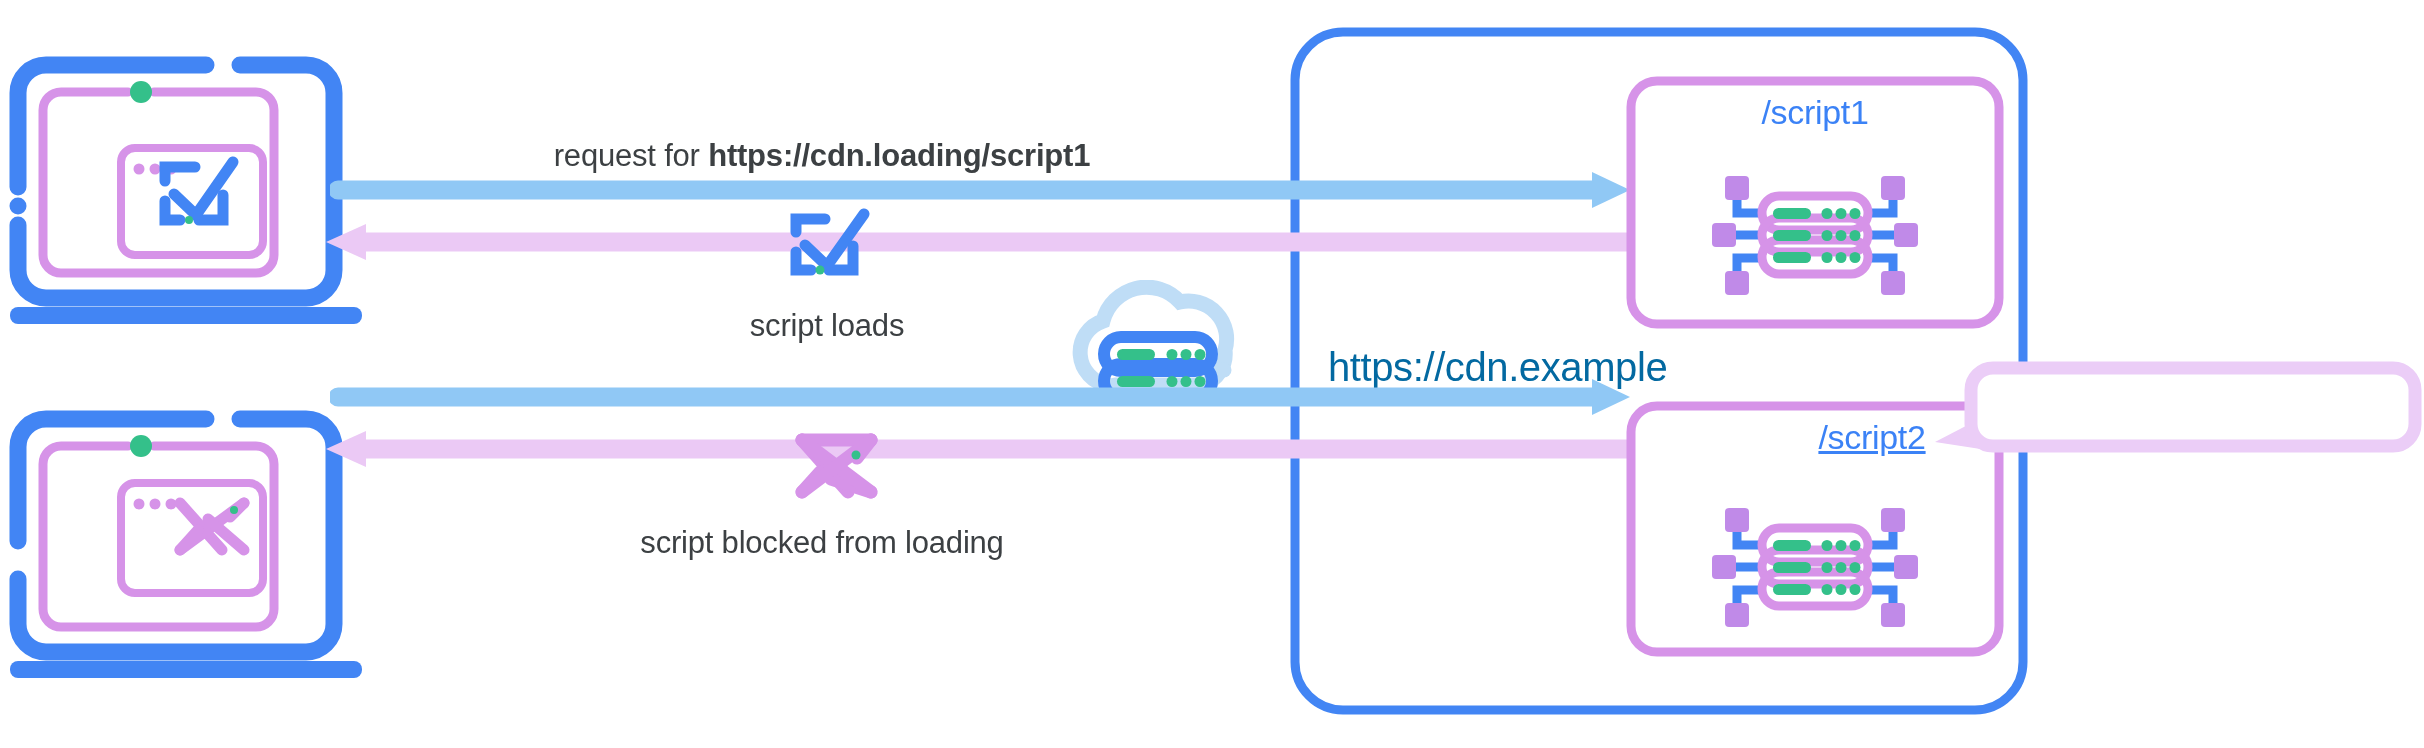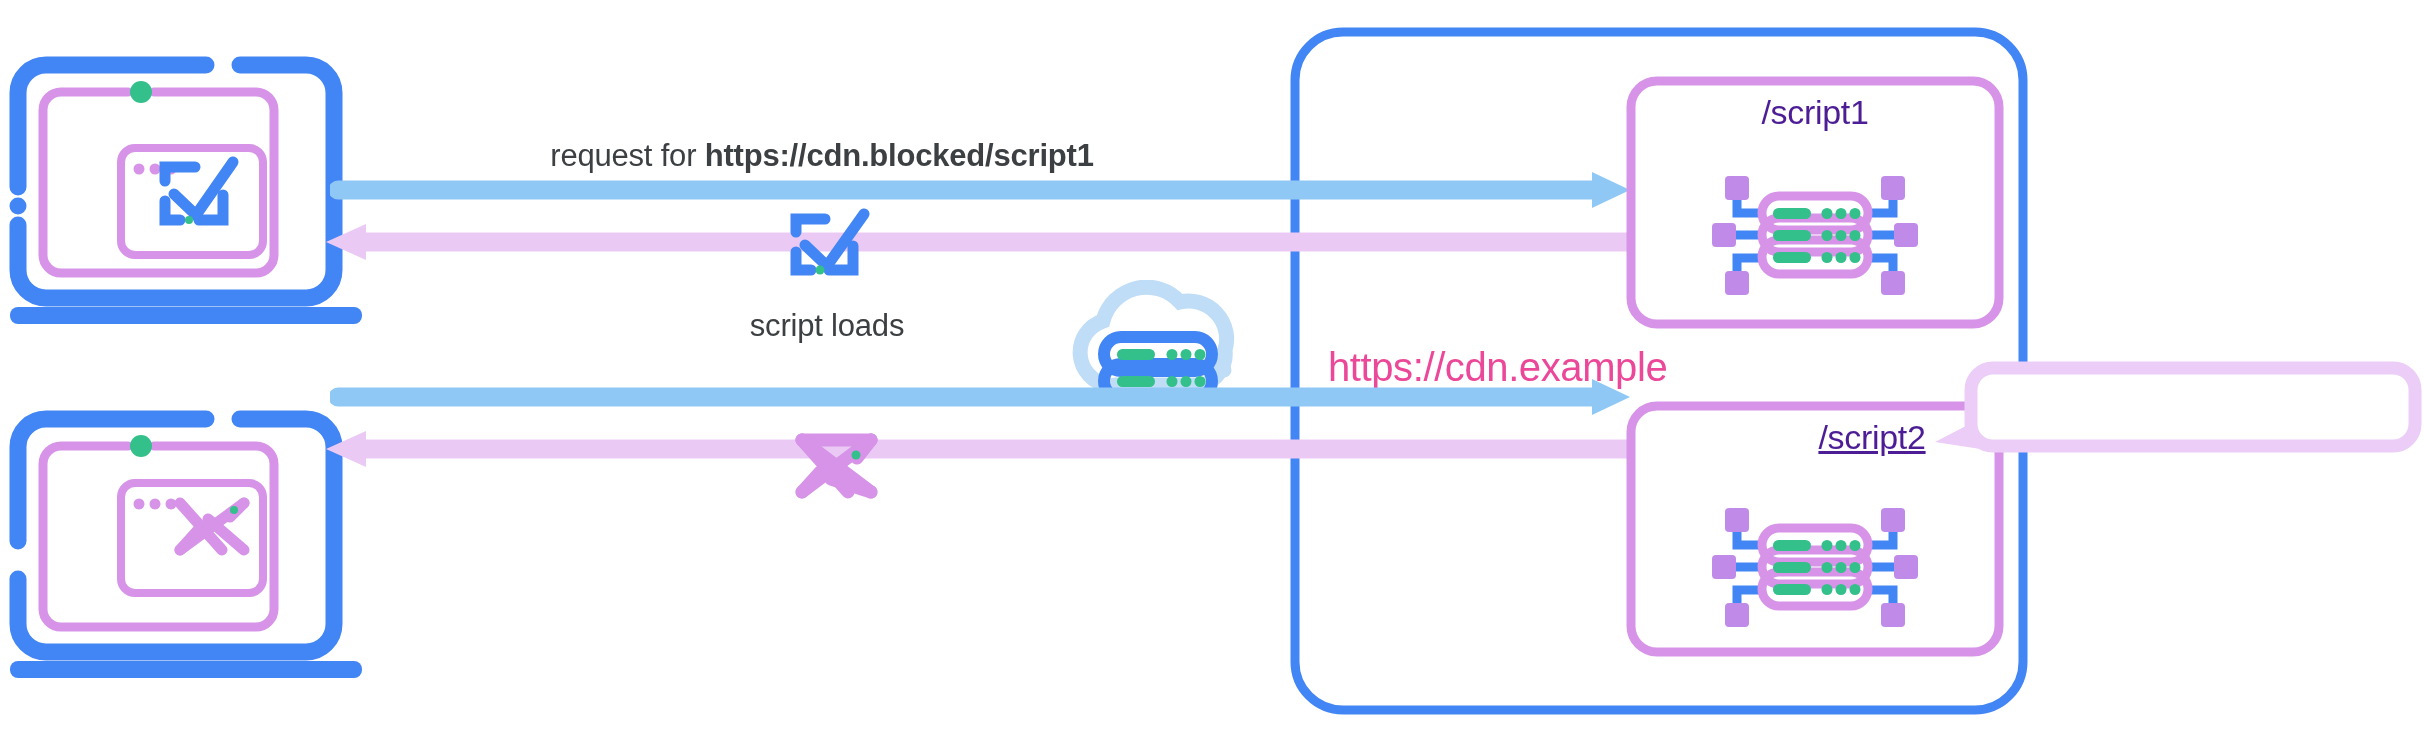--- a/index.html
+++ b/index.html
@@ -17,28 +17,28 @@
     font-size:31px;
     color:#3c4043;
     white-space:nowrap;
     letter-spacing:-0.2px;
   }
   .lbl b{font-weight:bold;}
   .lbl.center{transform:translateX(-50%);}
   .domain-lbl{
     position:absolute;
     font-size:40px;
-    color:#ec4899;
+    color:#0369a1;
     white-space:nowrap;
     letter-spacing:-0.4px;
   }
   .script-lbl{
     position:absolute;
     font-size:34px;
-    color:#4c1d95;
+    color:#3b82f6;
     white-space:nowrap;
     transform:translateX(-50%);
     letter-spacing:-0.3px;
   }
   .callout-text{
     position:absolute;
     left:0;top:0;width:100%;height:100%;
     display:flex;align-items:center;justify-content:center;
     font-size:26px;font-weight:bold;
     letter-spacing:0.6px;
@@ -88,21 +88,21 @@
   <svg class="abs" style="left:330px;top:170px;" width="1310" height="40">
     <path d="M 8 20 L 1270 20" stroke="#90C8F5" stroke-width="19" stroke-linecap="round" fill="none"></path>
     <path d="M 1300 20 L 1262 2 L 1262 38 Z" fill="#90C8F5"></path>
   </svg>
 
   <svg class="abs" style="left:318px;top:222px;" width="1320" height="40">
     <path d="M 42 20 L 1310 20" stroke="#EBC9F5" stroke-width="19" stroke-linecap="round" fill="none"></path>
     <path d="M 8 20 L 48 2 L 48 38 Z" fill="#EBC9F5"></path>
   </svg>
 
-  <div class="lbl center" style="left:822px;top:138px;"><span>request for </span><b>https://cdn.blocked/script1</b></div>
+  <div class="lbl center" style="left:822px;top:138px;"><span>request for </span><b>https://cdn.loading/script1</b></div>
 
   <svg class="abs" style="left:783px;top:208px;" width="110" height="100">
     <g fill="none" stroke="#4285F4" stroke-width="11" stroke-linecap="round">
       <path d="M 42 11 L 13 11 L 13 24"></path>
       <path d="M 13 44 L 13 62 L 28 62"></path>
       <path d="M 46 62 L 70 62 L 70 38"></path>
       <path d="M 22 37 L 44 58 L 81 6"></path>
     </g>
     <circle cx="37" cy="62" r="4.5" fill="#34C08A"></circle>
   </svg>
@@ -221,20 +221,21 @@
       <path d="M 17 22 L 86 22"></path>
       <path d="M 46 61 L 86 74"></path>
     </g>
     <g fill="none" stroke="#D693E8" stroke-width="13" stroke-linecap="round">
       <path d="M 17 22 L 86 74"></path>
       <path d="M 17 74 L 86 22"></path>
     </g>
     <circle cx="71" cy="37" r="4.5" fill="#34C08A"></circle>
   </svg>
 
+  <div class="lbl center" style="left:822px;top:525px;">script blocked from loading</div>
 
   <svg class="abs" style="left:1625px;top:400px;" width="380" height="260">
     <rect x="6" y="6" width="368" height="246" rx="26" ry="26" fill="#ffffff" stroke="#D693E8" stroke-width="9"></rect>
   </svg>
   <div class="script-lbl" style="left:1872px;top:418px;text-decoration:underline;">/script2</div>
 
   <svg class="abs" style="left:1710px;top:500px;" width="210" height="135">
     <g stroke="#4285F4" stroke-width="9" fill="none" stroke-linecap="butt">
       <path d="M 27 20 L 27 45 L 55 45"></path>
       <path d="M 183 20 L 183 45 L 155 45"></path>

